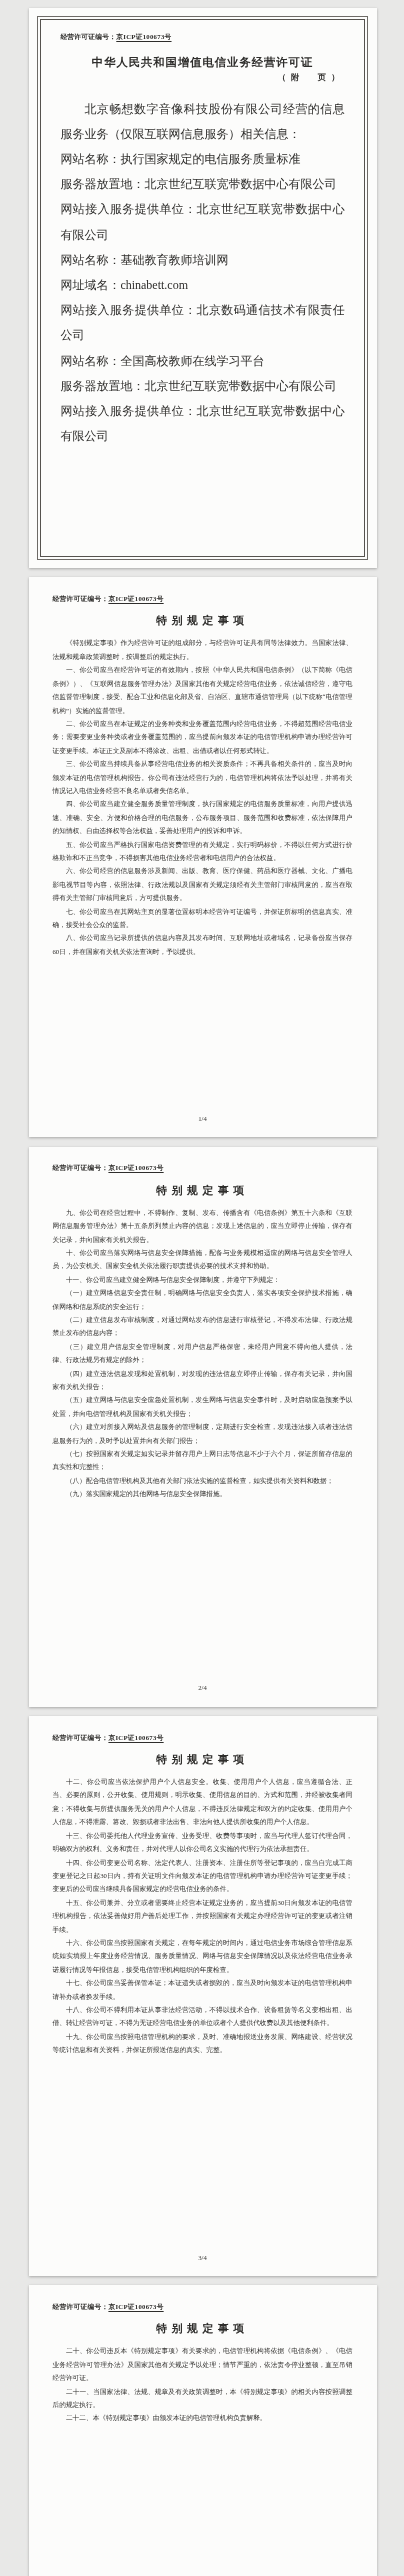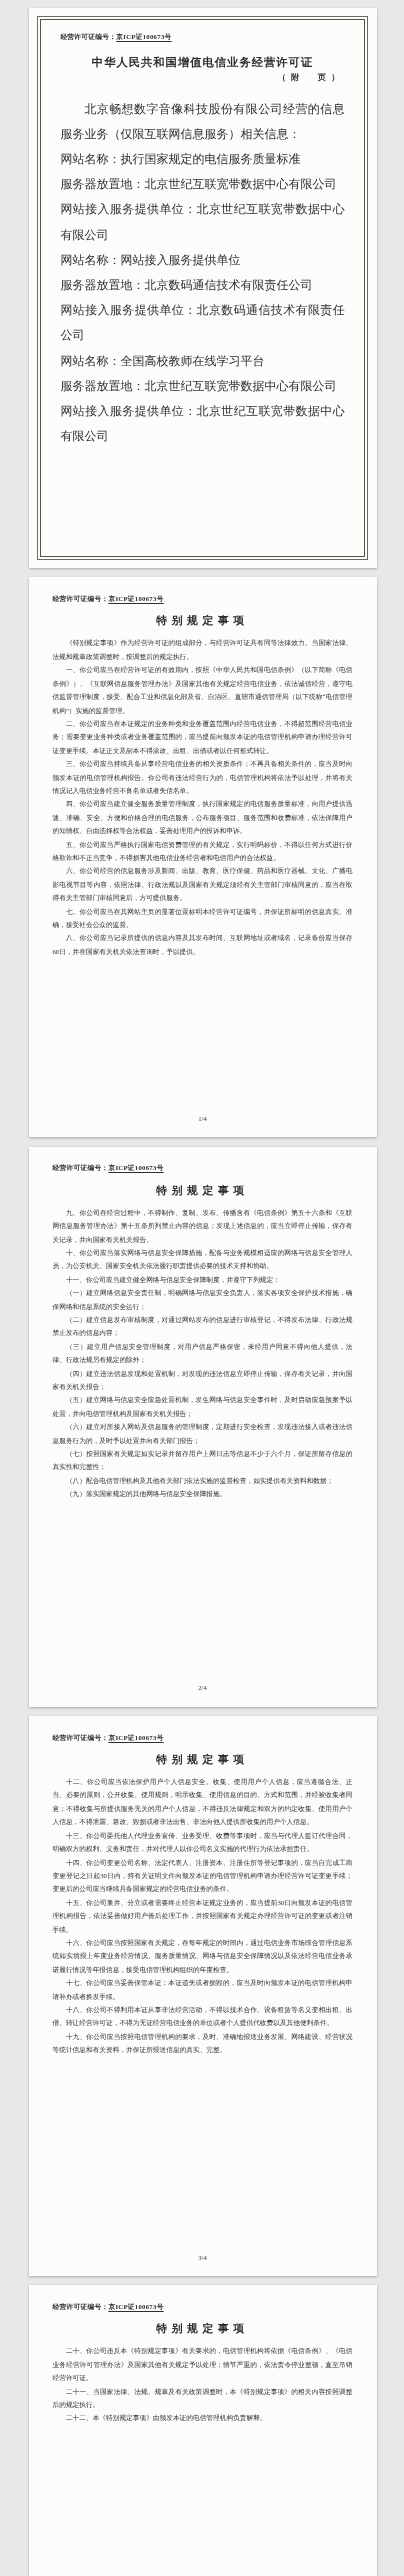--- a/index.html
+++ b/index.html
@@ -126,24 +126,24 @@
           <p class="intro">北京畅想数字音像科技股份有限公司经营的信息服务业务（仅限互联网信息服务）相关信息：</p>
           <div>
 
               <p class="line">网站名称：执行国家规定的电信服务质量标准</p>
 
 
               <p class="line">服务器放置地：北京世纪互联宽带数据中心有限公司</p>
 
               <p class="line">网站接入服务提供单位：北京世纪互联宽带数据中心有限公司</p>
 
-              <p class="line">网站名称：网站接入服务提供单位</p>
-
-
-              <p class="line">服务器放置地：北京数码通信技术有限责任公司</p>
+              <p class="line">网站名称：基础教育教师培训网</p>
+
+              <p class="line">网址域名：chinabett.com</p>
+
 
               <p class="line">网站接入服务提供单位：北京数码通信技术有限责任公司</p>
 
               <p class="line">网站名称：全国高校教师在线学习平台</p>
 
 
               <p class="line">服务器放置地：北京世纪互联宽带数据中心有限公司</p>
 
               <p class="line">网站接入服务提供单位：北京世纪互联宽带数据中心有限公司</p>
             </div>

